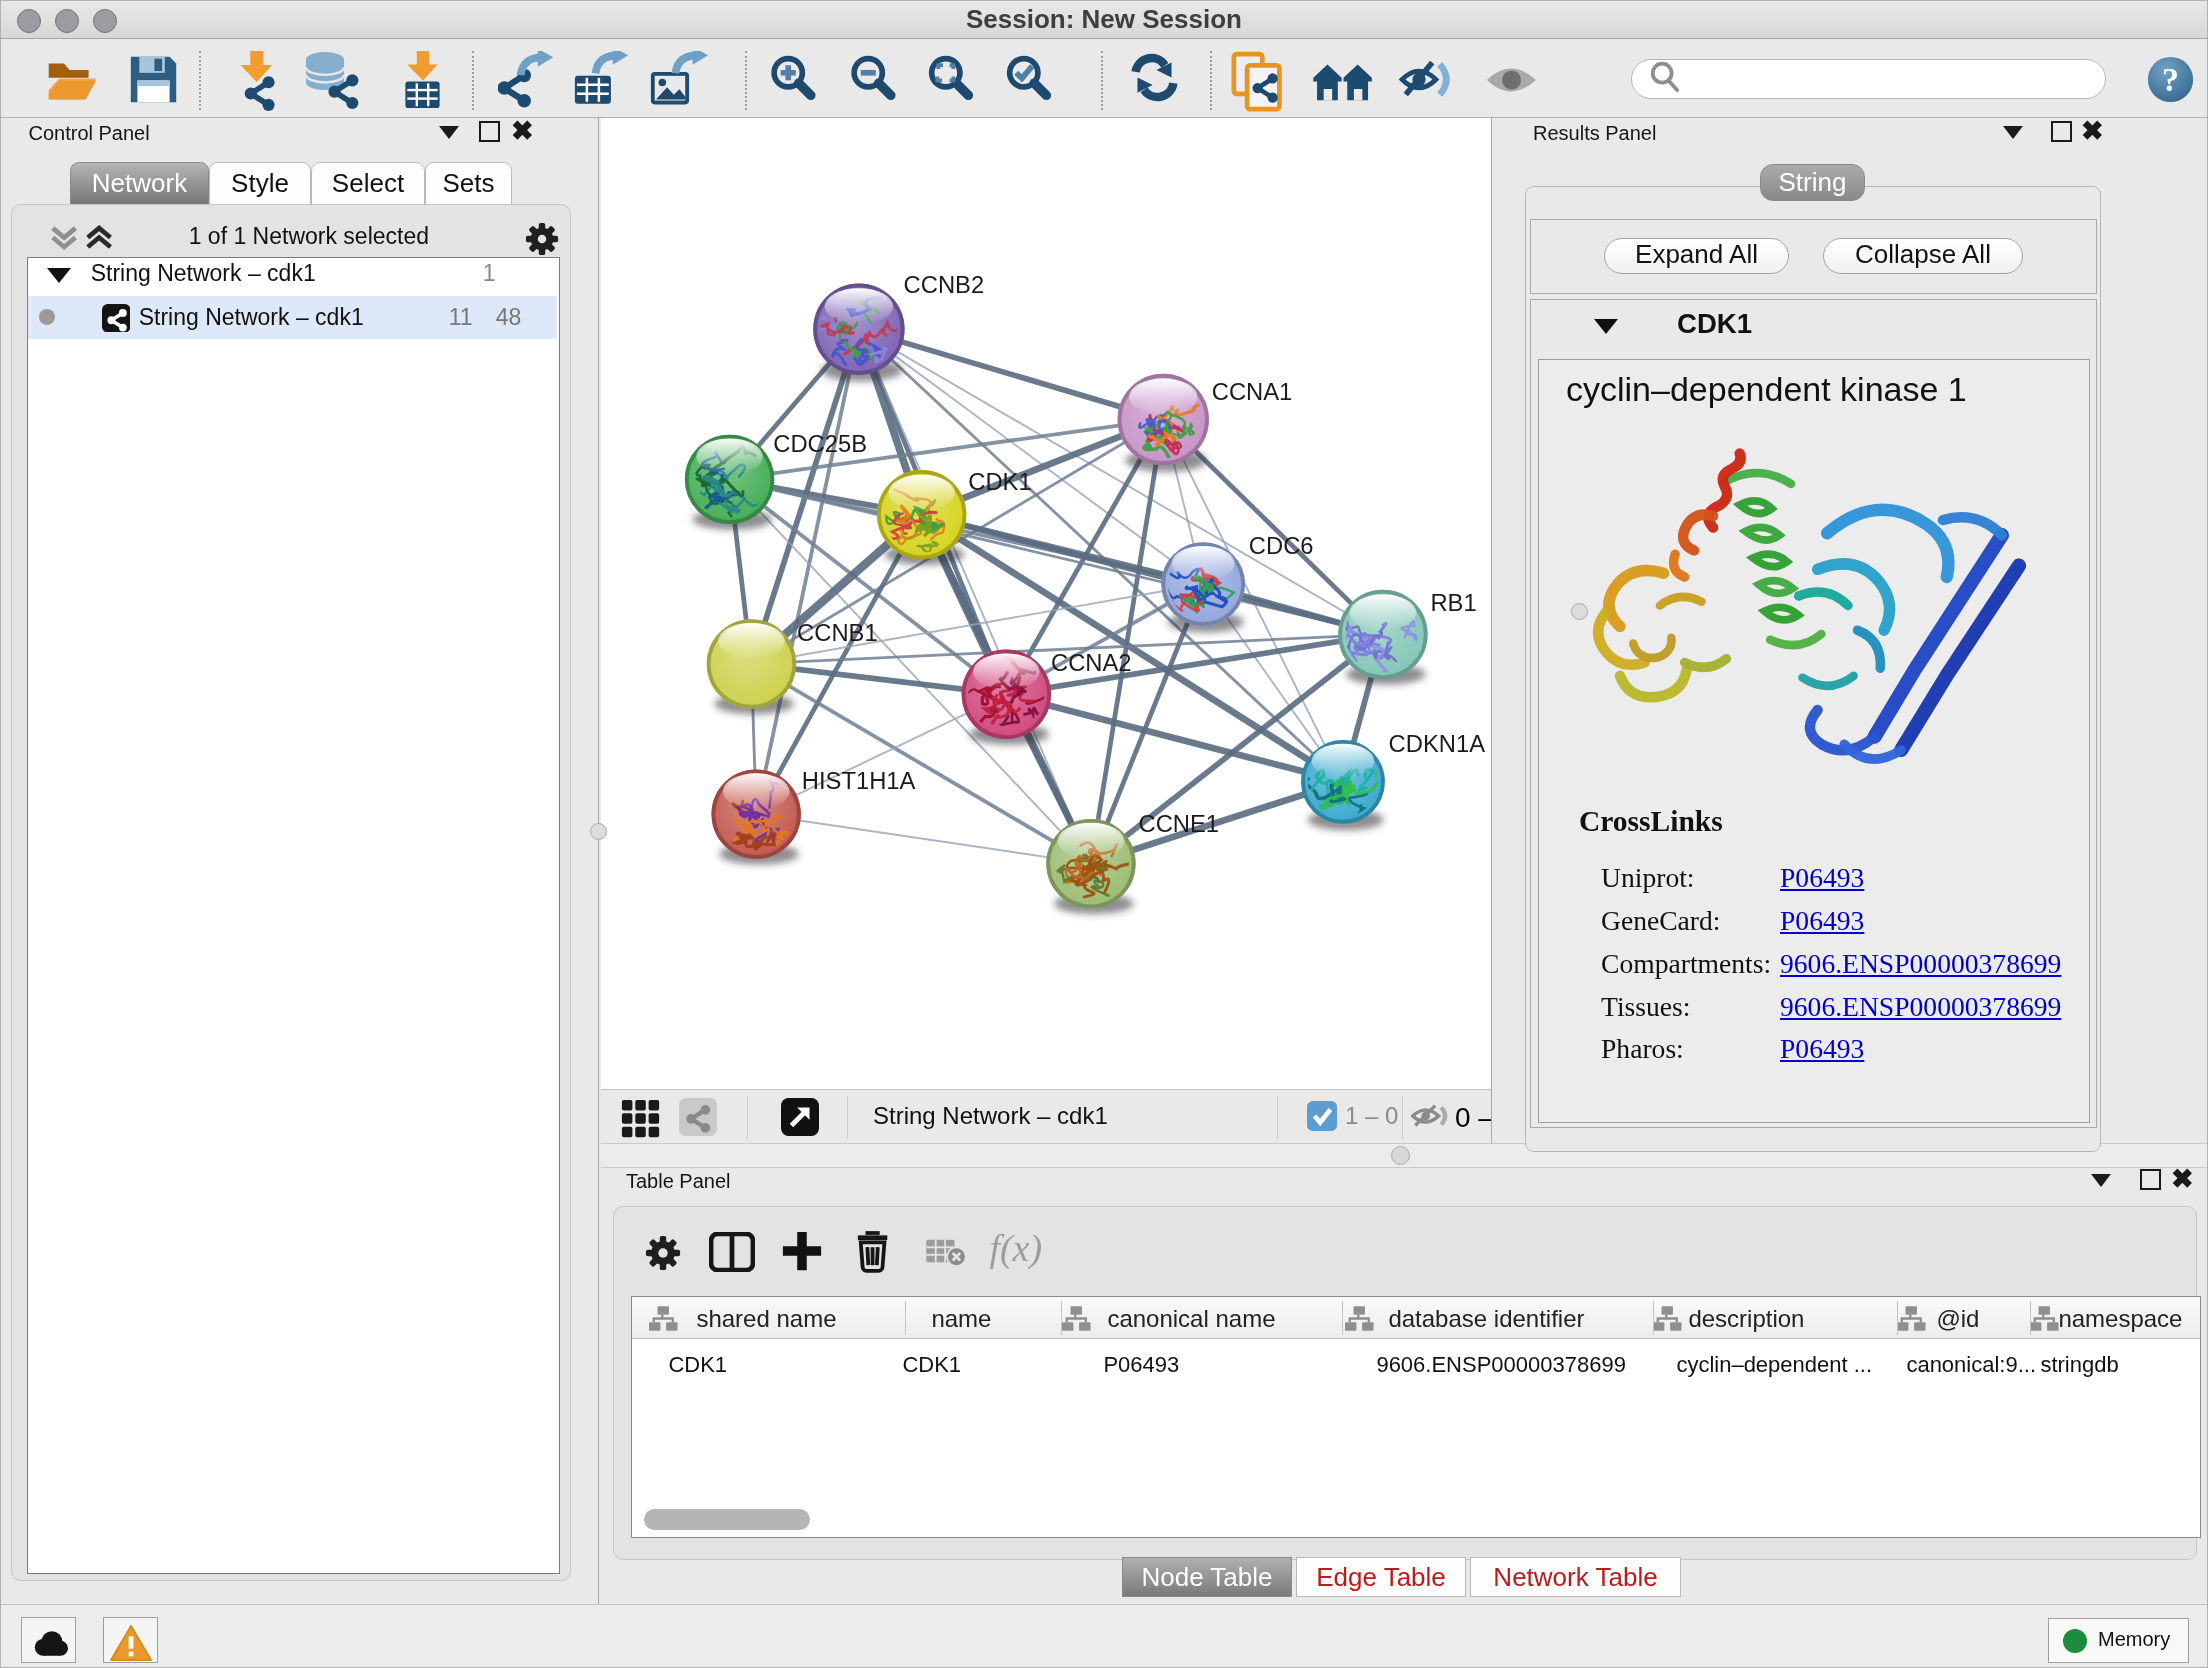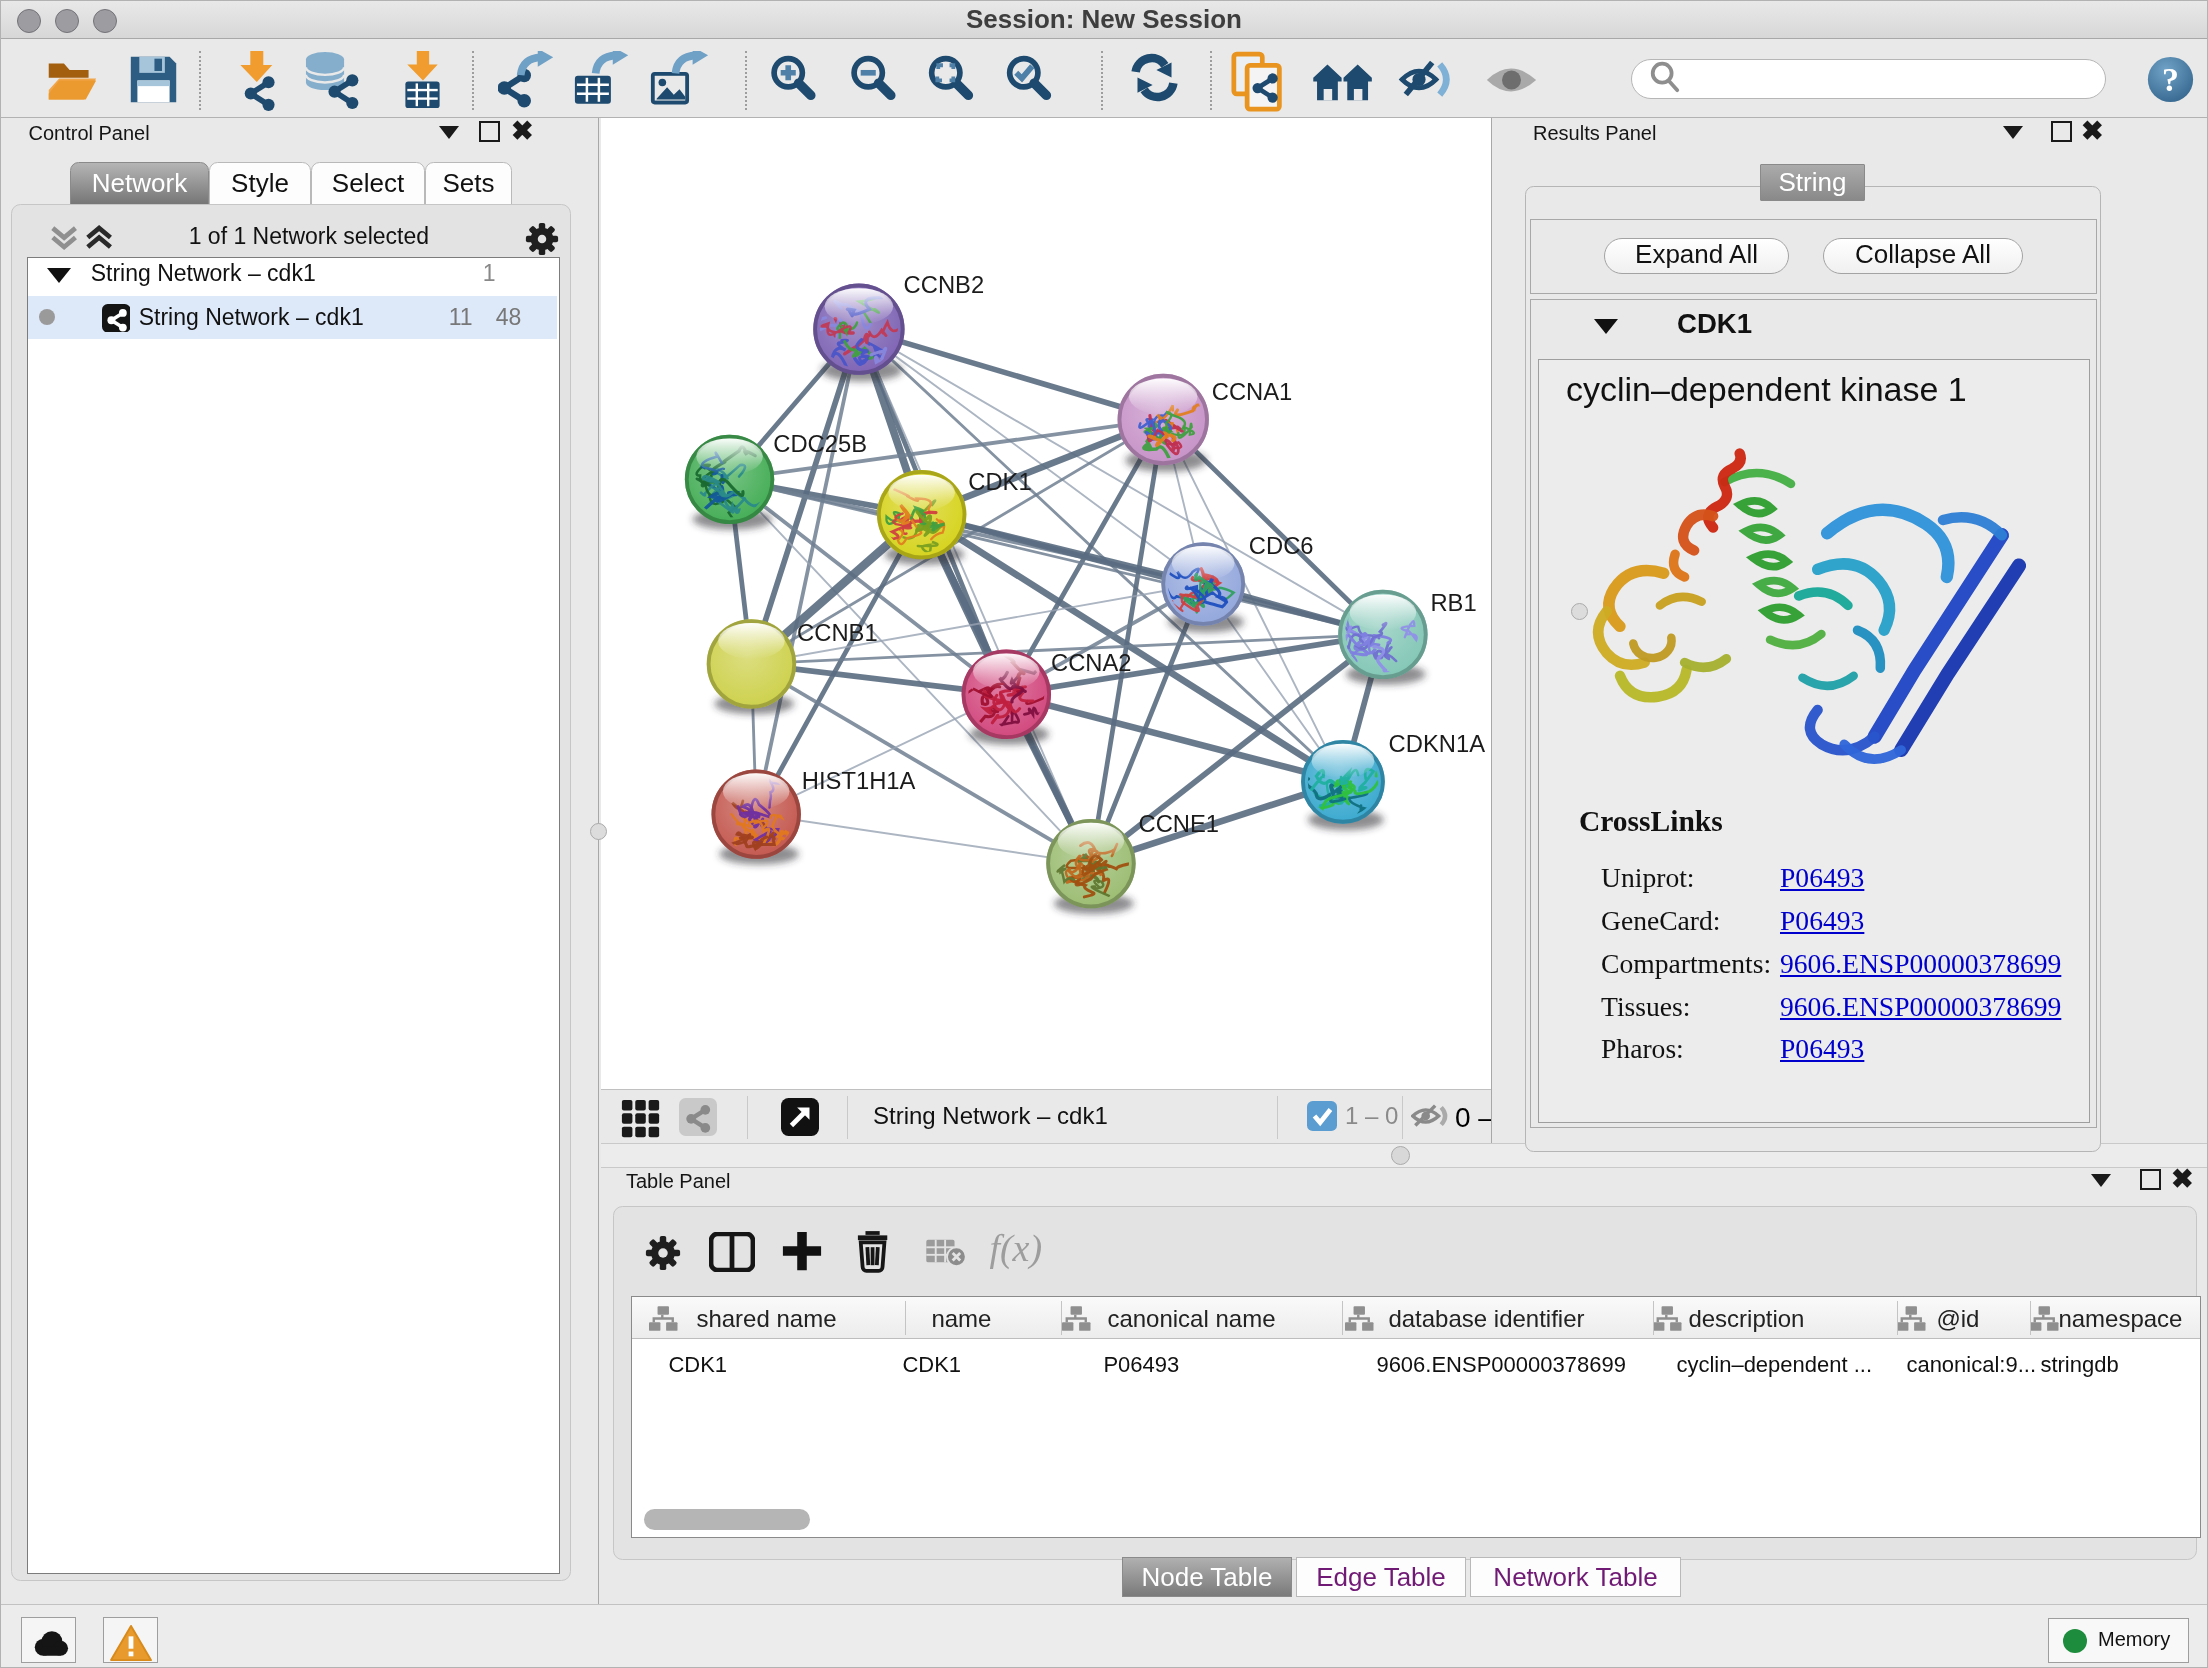--- a/index.html
+++ b/index.html
@@ -27,37 +27,37 @@
 #cpbody{left:11.4px;top:86px;width:560px;height:1377px;background:#e3e3e3;border:1px solid #c6c6c6;border-radius:9.5px}
 #netbar{left:14.3px;top:14.3px;right:14.3px;height:38px}
 #treebox{left:14.3px;top:52px;width:533px;height:1317px;background:#fff;border:1.9px solid #7c7c7c}
 
 #network{left:601px;top:118px;width:978px;height:971px;background:#fff}
 #netfoot{left:601px;top:1089px;width:978px;height:54px;background:#e9e9e9;border-top:1px solid #c0c0c0}
 .nfsep{top:5.7px;width:0;height:43px;border-left:1.9px solid #c9c9c9}
 #hsplit{left:601px;top:1143px;width:1607px;height:25px;background:#ececec;border-top:1px solid #c9c9c9;border-bottom:1px solid #c9c9c9}
 
 #results{left:1491px;top:118px;width:628px;height:1025px;background:#e9e9e9;border-left:1px solid #a8a8a8}
-#stringtab{left:268px;top:46px;width:105px;height:37px;background:linear-gradient(#ababab,#898989);border:1px solid #8a8a8a;border-radius:1px;color:#fff;font-size:26px;text-align:center;line-height:35px;z-index:3}
+#stringtab{left:268px;top:46px;width:105px;height:37px;background:linear-gradient(#ababab,#898989);border:1px solid #8a8a8a;border-radius:13px;color:#fff;font-size:26px;text-align:center;line-height:35px;z-index:3}
 #resouter{left:33px;top:68px;width:576px;height:966px;background:#e9e9e9;border:1px solid #b5b5b5;border-radius:8.6px}
 #resbtnbar{left:38px;top:101px;width:567px;height:75px;border:1px solid #a8a8a8;background:#e9e9e9}
 .rbtn{top:120px;height:36px;background:linear-gradient(#ffffff,#f0f0f0);border:1px solid #a3a3a3;border-radius:18px;font-size:26px;text-align:center;color:#111}
 #resmain{left:38px;top:181px;width:567px;height:829px;border:1px solid #a8a8a8;background:#e9e9e9}
 #resinner{left:46px;top:241px;width:552px;height:764px;background:#ececec;border:1px solid #9e9e9e}
 .serif{font-family:"Liberation Serif",serif}
 .xlink{color:#0000cc;text-decoration:underline}
 
 #tablepanel{left:601px;top:1168px;width:1607px;height:436px;background:#e9e9e9}
 #tpbody{left:12.4px;top:38px;width:1584px;height:354px;background:#e3e3e3;border:1px solid #c6c6c6;border-radius:9.5px}
 #thetable{left:17px;top:89px;width:1570px;height:242px;background:#fff;border:1.9px solid #8a8a8a}
 #thead{left:0;top:0;width:100%;height:42px;background:linear-gradient(#fafafa,#ececec);border-bottom:1px solid #bdbdbd}
 .thsep{top:3.8px;width:0;height:34px;border-left:1px solid #c4c4c4}
 .thlabel{font-size:24px;color:#222;top:7.6px}
 .tdval{font-size:22px;color:#111;top:55px}
-.ttab{top:389px;height:40px;background:#fdfdfd;border:1px solid #b9b9b9;font-size:26px;text-align:center;line-height:38px;color:#701a75}
+.ttab{top:389px;height:40px;background:#fdfdfd;border:1px solid #b9b9b9;font-size:26px;text-align:center;line-height:38px;color:#b91c1c}
 
 #statusbar{left:0;top:1604px;width:2208px;height:65px;background:#ececec;border-top:1px solid #c2c2c2}
 .sbtn{top:12.4px;width:55px;height:46px;background:#f5f5f5;border:1.9px solid #9e9e9e}
 #membtn{left:2048px;top:13.3px;width:141px;height:45px;background:#f8f8f8;border:1.9px solid #9e9e9e}
 </style>
 </head>
 <body>
 <div class="abs" id="titlebar">
   <div class="abs tl" style="left:17px"></div>
   <div class="abs tl" style="left:55px"></div>

